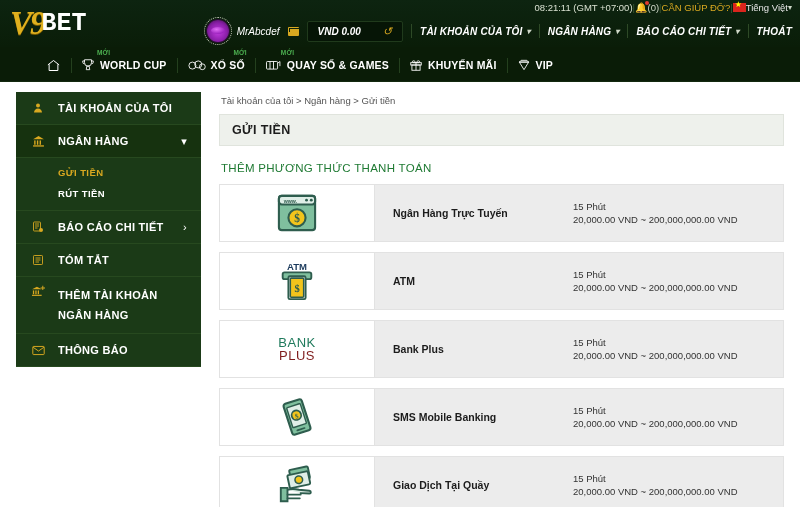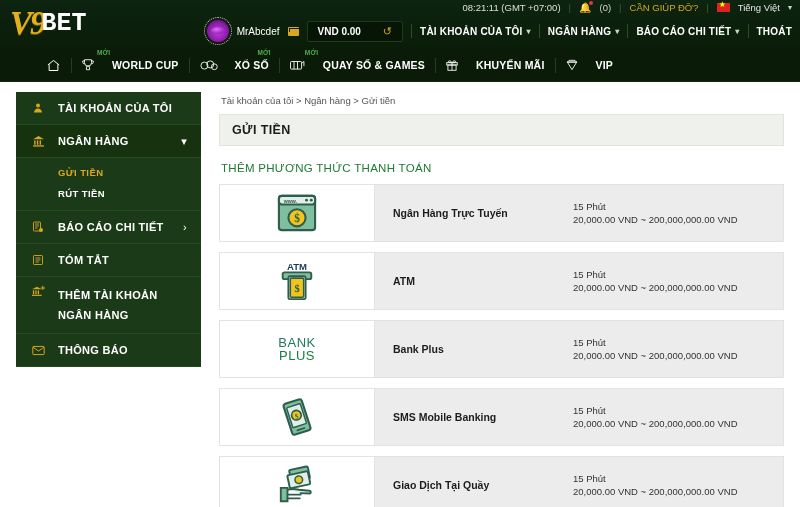--- a/index.html
+++ b/index.html
@@ -35,21 +35,21 @@
     font-family: Liberation Mono, monospace;
     font-weight: bold; font-size: 25px; line-height: 25px;
     color: #ffffff; margin-left: -3px;
   }
 
   
   .util-strip {
     position: absolute; right: 8px; top: 2px;
     display: flex; align-items: center;
     font-size: 9.5px; color: #cfd8c8;
-    gap: 8px;
+    gap: 0;
   }
   .util-strip .sep { color: #3d5a34; }
   .util-time { color: #d8e0d0; letter-spacing: 0px; }
   .bell-wrap { position: relative; display:inline-flex; align-items:center; }
   .bell { font-size: 10px; color: #e8e8e8; }
   .bell-dot {
     position:absolute; top:-1px; right:-2px;
     width:4px;height:4px;border-radius:50%;background:#e03b2f;
   }
   .util-count { color:#cfd8c8; }
@@ -63,20 +63,21 @@
     font-size:8px; color:#ffff00; line-height:9px;
   }
   .lang { color:#e6e6e6; }
   .caret-sm { font-size:8px; color:#cfd8c8; }
 
   
   .acct-row {
     position:absolute; right: 8px; top: 20px;
     display:flex; align-items:center; gap:8px;
     font-size: 10px;
+    font-style: italic;
   }
   .avatar {
     width:22px;height:22px;border-radius:50%;
     background: radial-gradient(circle at 50% 55%, #c23be0 0%, #8a1fa8 55%, #3a0a48 100%);
     position:relative;
     box-shadow: 0 0 0 1px #2a0d33;
   }
   .avatar::before{
     content:""; position:absolute; left:4px; top:7px; width:14px;height:7px;
     border-radius:50%;
@@ -117,21 +118,21 @@
     border-top: 1px solid #18331300;
     display:flex; align-items:center;
     padding-left: 36px;
     position: relative;
   }
   .mainnav::after{
     content:""; position:absolute; left:0; right:0; bottom:0; height:1px;
     background:#13290f;
   }
   .nav-item{
-    display:flex;align-items:center;gap:17px;
+    display:flex;align-items:center;gap:5px;
     color:#ffffff; font-size:10.5px; font-weight:bold;
     padding: 0 10px; position:relative; height:35px;
     letter-spacing:.2px; white-space:nowrap;
   }
   .nav-item + .nav-item::before{
     content:""; position:absolute; left:0; top:10px;
     width:1px;height:15px;background:#24401e;
   }
   .nav-icon{ display:inline-flex; align-items:center; color:#ffffff; }
   .badge-moi{
@@ -196,21 +197,21 @@
   }
   .pm-meta .dur{ color:#333; }
   .pm-meta .rng{ color:#333; }
 
   
   .ico-svg{ display:block; }
   .bankplus-text{
     font-size:13px; font-weight:normal; line-height:13px;
     color:#1f7a5c; text-align:center; letter-spacing:.5px;
   }
-  .bankplus-text .l2{ color:#15803d; }
+  .bankplus-text .l2{ color:#7f1d1d; }
 </style>
 </head>
 <body>
 
 <div class="page">
 
   <div class="topbar">
 
     <div class="logo">
       <span class="logo-v9">V9</span>

